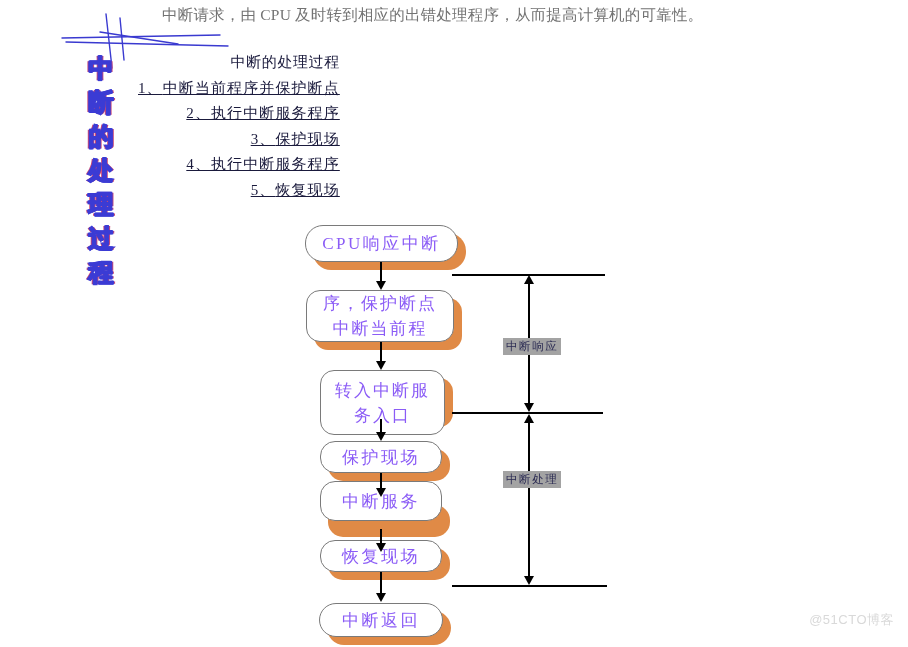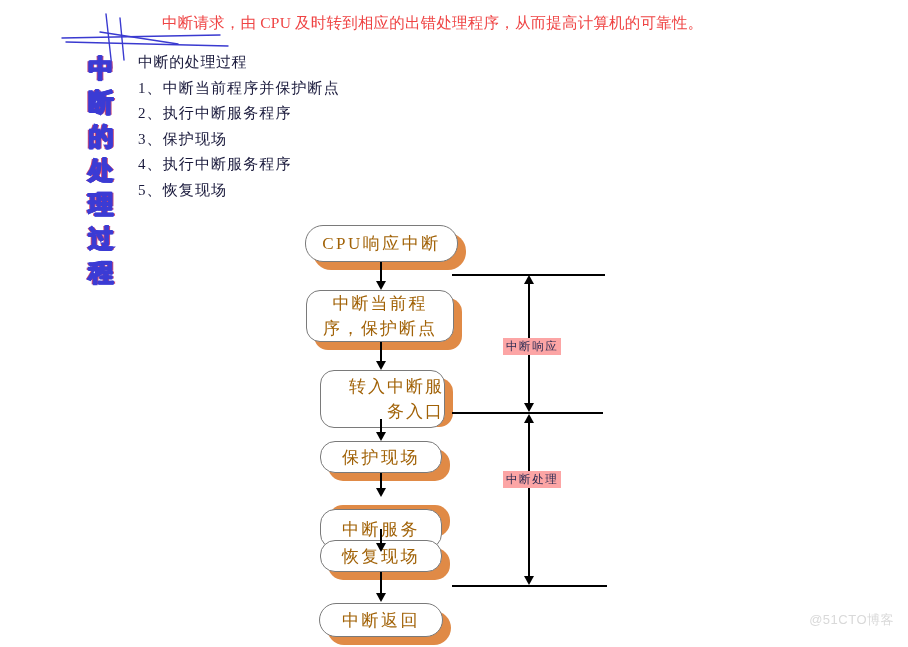--- a/index.html
+++ b/index.html
@@ -13,25 +13,25 @@
     position: relative;
     overflow: hidden;
     font-family: "Liberation Serif", "DejaVu Serif", serif;
     color: #1b1b3a;
   }
 
   
   #intro-paragraph {
     position: absolute;
     left: 162px;
-    top: 12px;
+    top: 4px;
     width: 720px;
     font-size: 15.5px;
     line-height: 22px;
-    color: #ef4444;
+    color: #737373;
     letter-spacing: 0.2px;
     white-space: nowrap;
   }
 
   
   #scribble {
     position: absolute;
     left: 60px;
     top: 2px;
     width: 175px;
@@ -64,47 +64,49 @@
   }
 
   
   #list-block {
     position: absolute;
     left: 138px;
     top: 50px;
     font-size: 15px;
     line-height: 25.5px;
     color: #1a1a3c;
+    text-align: right;
   }
   #list-block .list-head {
     letter-spacing: 0.6px;
   }
   #list-block .list-item {
     letter-spacing: 1.1px;
     white-space: nowrap;
+    text-decoration: underline;
   }
   #list-block .list-num {
     font-family: "Liberation Serif", serif;
   }
 
   
   #flowchart {
     position: absolute;
     left: 0;
     top: 0;
     width: 908px;
     height: 647px;
     pointer-events: none;
   }
   .fc-box {
     position: absolute;
     box-sizing: border-box;
     background: #ffffff;
     border: 1.3px solid #7a7a7a;
-    color: #a16207;
+    color: #8b5cf6;
     font-size: 17px;
     letter-spacing: 2.5px;
     text-align: center;
     display: flex;
     flex-direction: column;
     align-items: center;
     justify-content: center;
     line-height: 25px;
     font-family: "Liberation Serif", "DejaVu Serif", serif;
     z-index: 3;
@@ -134,21 +136,21 @@
     border-left: 5.5px solid transparent;
     border-right: 5.5px solid transparent;
     border-bottom: 9px solid #000000;
   }
   .bracket-label {
     position: absolute;
     font-size: 11.5px;
     color: #2a2a52;
     letter-spacing: 1.6px;
     white-space: nowrap;
-    background: #fca5a5;
+    background: #a3a3a3;
     padding: 1px 3px;
     z-index: 6;
     font-family: "Liberation Serif", serif;
   }
 
   
   #watermark {
     position: absolute;
     right: 14px;
     bottom: 18px;
@@ -207,43 +209,43 @@
 
   <div class="fc-shadow" style="left:313px; top:233px; width:153px; height:37px; border-radius:18px;"></div>
   <div class="fc-box" style="left:305px; top:225px; width:153px; height:37px; border-radius:18px;">
     <span>CPU响应中断</span>
   </div>
   <div class="fc-line" style="left:380px; top:262px; width:1.6px; height:22px;"></div>
   <div class="fc-arrowhead arrow-down" style="left:375.5px; top:281px;"></div>
 
   <div class="fc-shadow" style="left:314px; top:298px; width:148px; height:52px; border-radius:14px;"></div>
   <div class="fc-box" style="left:306px; top:290px; width:148px; height:52px; border-radius:14px; letter-spacing:2px;">
+    <span>序，保护断点</span>
     <span>中断当前程</span>
-    <span>序，保护断点</span>
   </div>
   <div class="fc-line" style="left:380px; top:342px; width:1.6px; height:22px;"></div>
   <div class="fc-arrowhead arrow-down" style="left:375.5px; top:361px;"></div>
 
   <div class="fc-shadow" style="left:328px; top:378px; width:125px; height:49px; border-radius:14px;"></div>
-  <div class="fc-box" style="left:320px; top:370px; width:125px; height:58px; border-radius:14px; letter-spacing:2px;align-items:flex-end;">
+  <div class="fc-box" style="left:320px; top:370px; width:125px; height:65px; border-radius:14px; letter-spacing:2px;">
     <span>转入中断服</span>
     <span>务入口</span>
   </div>
   <div class="fc-line" style="left:380px; top:419px; width:1.6px; height:16px;"></div>
   <div class="fc-arrowhead arrow-down" style="left:375.5px; top:432px;"></div>
 
   <div class="fc-shadow" style="left:328px; top:449px; width:122px; height:32px; border-radius:15px;"></div>
   <div class="fc-box" style="left:320px; top:441px; width:122px; height:32px; border-radius:15px;">
     <span>保护现场</span>
   </div>
   <div class="fc-line" style="left:380px; top:473px; width:1.6px; height:18px;"></div>
   <div class="fc-arrowhead arrow-down" style="left:375.5px; top:488px;"></div>
 
   <div class="fc-shadow" style="left:328px; top:505px; width:122px; height:32px; border-radius:15px;"></div>
-  <div class="fc-box" style="left:320px; top:509px; width:122px; height:40px; border-radius:15px;">
+  <div class="fc-box" style="left:320px; top:481px; width:122px; height:40px; border-radius:15px;">
     <span>中断服务</span>
   </div>
   <div class="fc-line" style="left:380px; top:529px; width:1.6px; height:17px;"></div>
   <div class="fc-arrowhead arrow-down" style="left:375.5px; top:543px;"></div>
 
   <div class="fc-shadow" style="left:328px; top:548px; width:122px; height:32px; border-radius:15px;"></div>
   <div class="fc-box" style="left:320px; top:540px; width:122px; height:32px; border-radius:15px;">
     <span>恢复现场</span>
   </div>
   <div class="fc-line" style="left:380px; top:572px; width:1.6px; height:24px;"></div>

